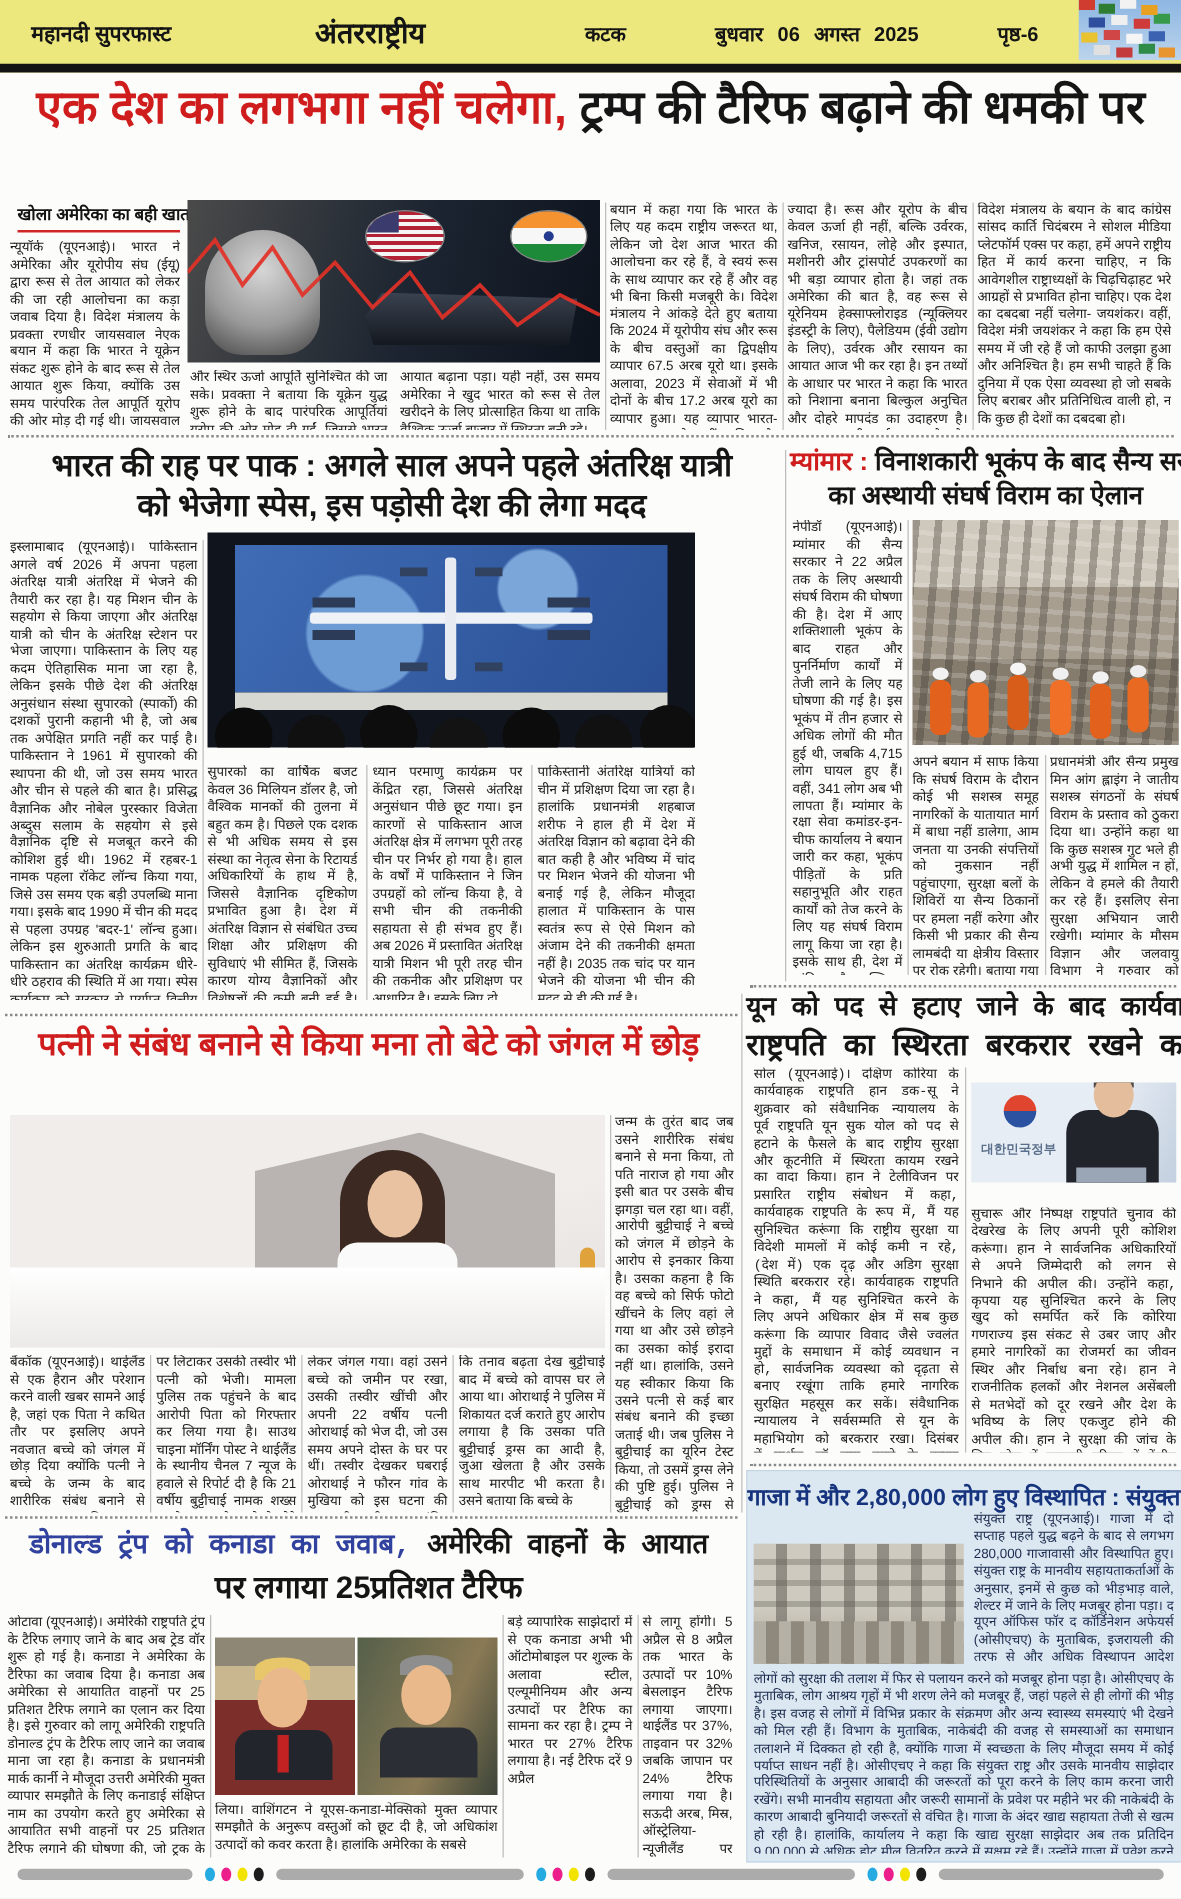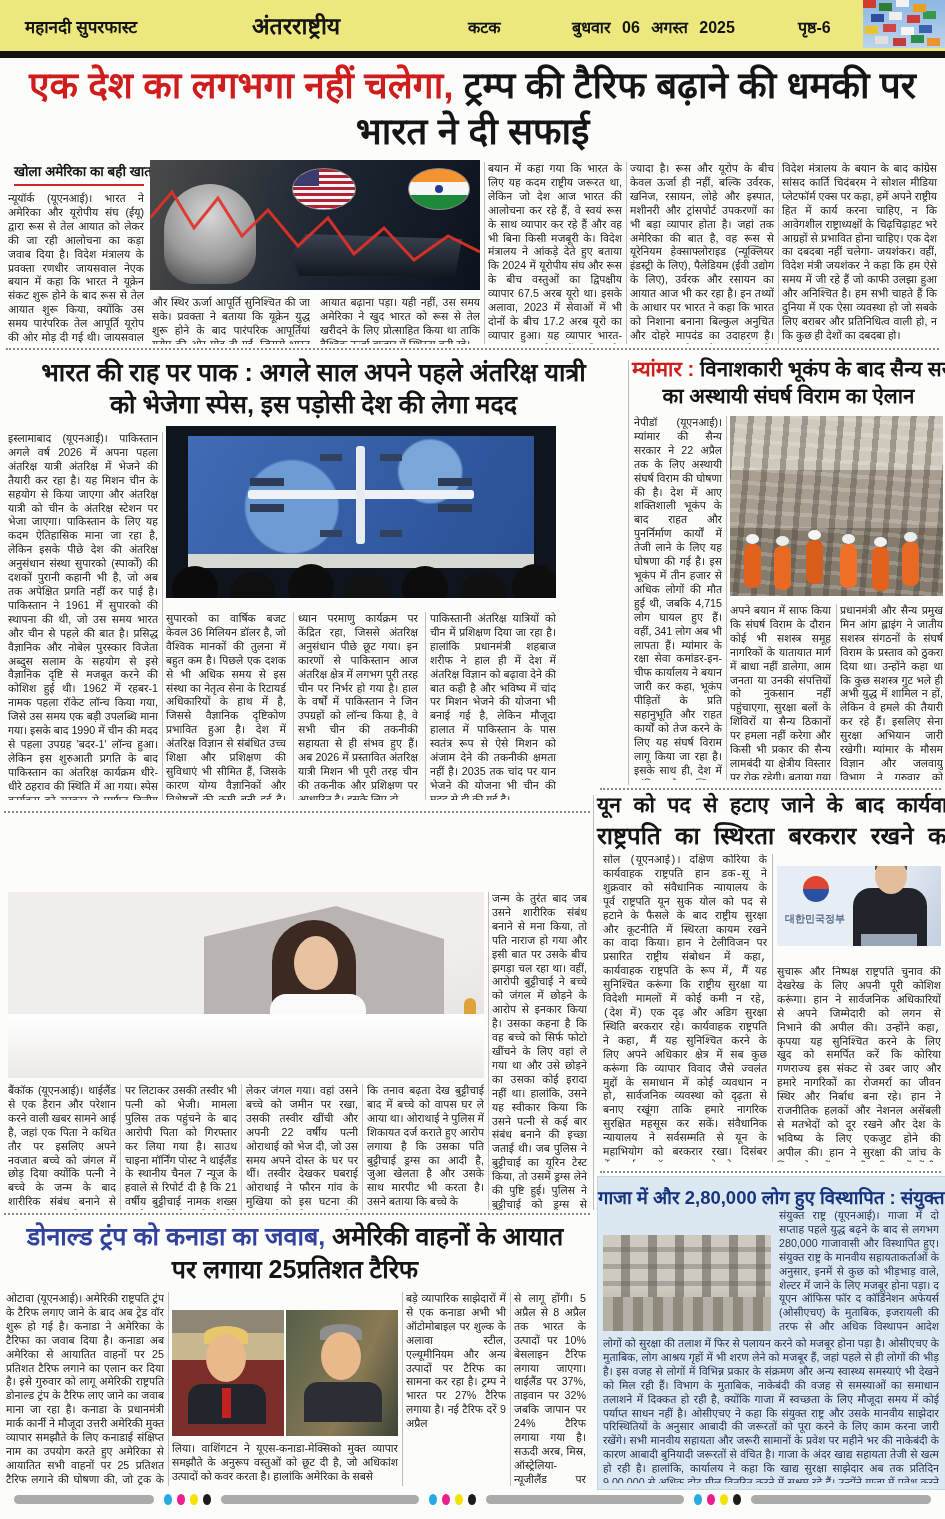--- a/index.html
+++ b/index.html
@@ -96,21 +96,20 @@
     <span class="b-date">बुधवार  06  अगस्त  2025</span>
     <span class="b-page">पृष्ठ-6</span>
     <div class="flags">
         <i></i>
       </div>
   </div>
 
   <div class="hl" style="top:58px;font-size:37px;">
     <span class="red">एक देश का लगभगा नहीं चलेगा,</span><span> ट्रम्प की टैरिफ बढ़ाने की धमकी पर</span>
   </div>
-  <div class="hl" style="top:104px;font-size:37px;">भारत ने दी सफाई</div>
 
   <div style="position:absolute;top:156px;left:6px;width:933px;height:190px;">
     <div class="kicker" style="left:8px;top:6px;width:130px;">खोला अमेरिका का बही खाता</div>
     <div class="col" style="left:2px;top:36px;width:136px;height:152px;">न्यूयॉर्क (यूएनआई)। भारत ने अमेरिका और यूरोपीय संघ (ईयू) द्वारा रूस से तेल आयात को लेकर की जा रही आलोचना का कड़ा जवाब दिया है। विदेश मंत्रालय के प्रवक्ता रणधीर जायसवाल नेएक बयान में कहा कि भारत ने यूक्रेन संकट शुरू होने के बाद रूस से तेल आयात शुरू किया, क्योंकि उस समय पारंपरिक तेल आपूर्ति यूरोप की ओर मोड़ दी गई थी। जायसवाल ने बताया कि यह फैसला वैश्विक ऊर्जा बाजार की स्थितियों के कारण लिया गया ताकि भारतीय उपभोक्ताओं को सस्ती</div>
 
     <div class="photo ph-lead" style="left:144px;top:4px;width:330px;height:130px;">
       <div class="face"></div>
       <div class="flag-oval us">
           <i></i>
         </div>
@@ -187,20 +186,21 @@
     <div class="col" style="left:98px;top:250px;width:101px;height:176px;">अपने बयान में साफ किया कि संघर्ष विराम के दौरान कोई भी सशस्त्र समूह नागरिकों के यातायात मार्ग में बाधा नहीं डालेगा, आम जनता या उनकी संपत्तियों को नुकसान नहीं पहुंचाएगा, सुरक्षा बलों के शिविरों या सैन्य ठिकानों पर हमला नहीं करेगा और किसी भी प्रकार की सैन्य लामबंदी या क्षेत्रीय विस्तार पर रोक रहेगी। बताया गया कि अगर कोई गुट इन नियमों का उल्लंघन करता है, तो सेना आवश्यक सुरक्षा कदम उठाएगी। इससे पहले, म्यांमार के</div>
     <div class="col" style="left:208px;top:250px;width:103px;height:176px;">प्रधानमंत्री और सैन्य प्रमुख मिन आंग ह्लाइंग ने जातीय सशस्त्र संगठनों के संघर्ष विराम के प्रस्ताव को ठुकरा दिया था। उन्होंने कहा था कि कुछ सशस्त्र गुट भले ही अभी युद्ध में शामिल न हों, लेकिन वे हमले की तैयारी कर रहे हैं। इसलिए सेना सुरक्षा अभियान जारी रखेगी। म्यांमार के मौसम विज्ञान और जलवायु विभाग ने गुरुवार को बताया कि देश में 2.8 से 7.5 तीव्रता के 66 आफ्टरशॉक्स दर्ज किए गए हैं, जिससे और अधिक नुकसान की आशंका बनी हुई है।</div>
     <div class="rule" style="left:94px;top:62px;height:364px;"></div>
     <div class="rule" style="left:204px;top:250px;height:176px;"></div>
   </div>
 
   <div class="sep" style="top:811px;left:4px;width:586px;"></div>
   <div class="sep" style="top:788px;left:600px;width:341px;"></div>
 
   <div style="position:absolute;top:816px;left:0;width:590px;height:396px;">
+    <div class="hl red" style="top:0;font-size:26px;">पत्नी ने संबंध बनाने से किया मना तो बेटे को जंगल में छोड़</div>
 
     <div class="photo ph-tha" style="left:8px;top:76px;width:476px;height:186px;">
       <div class="hb"></div>
       <div class="lamp"></div>
       <div class="hair"></div>
       <div class="skin"></div>
       <div class="towel"></div>
       <div class="bed"></div>
     </div>
 
@@ -245,21 +245,21 @@
     <div class="photo ph-gaza" style="left:5px;top:58px;width:168px;height:96px;">
       <div class="win"></div>
       <div class="tin"></div>
     </div>
 
     <div class="col g-col" style="left:181px;top:32px;width:160px;height:124px;">संयुक्त राष्ट्र (यूएनआई)। गाजा में दो सप्ताह पहले युद्ध बढ़ने के बाद से लगभग 280,000 गाजावासी और विस्थापित हुए। संयुक्त राष्ट्र के मानवीय सहायताकर्ताओं के अनुसार, इनमें से कुछ को भीड़भाड़ वाले, शेल्टर में जाने के लिए मजबूर होना पड़ा। द यूएन ऑफिस फॉर द कॉर्डिनेशन अफेयर्स (ओसीएचए) के मुताबिक, इजरायली की तरफ से और अधिक विस्थापन आदेश जारी किए गए हैं, जिससे</div>
     <div class="col g-col" style="left:5px;top:160px;width:336px;height:146px;">लोगों को सुरक्षा की तलाश में फिर से पलायन करने को मजबूर होना पड़ा है। ओसीएचए के मुताबिक, लोग आश्रय गृहों में भी शरण लेने को मजबूर हैं, जहां पहले से ही लोगों की भीड़ है। इस वजह से लोगों में विभिन्न प्रकार के संक्रमण और अन्य स्वास्थ्य समस्याएं भी देखने को मिल रही हैं। विभाग के मुताबिक, नाकेबंदी की वजह से समस्याओं का समाधान तलाशने में दिक्कत हो रही है, क्योंकि गाजा में स्वच्छता के लिए मौजूदा समय में कोई पर्याप्त साधन नहीं है। ओसीएचए ने कहा कि संयुक्त राष्ट्र और उसके मानवीय साझेदार परिस्थितियों के अनुसार आबादी की जरूरतों को पूरा करने के लिए काम करना जारी रखेंगे। सभी मानवीय सहायता और जरूरी सामानों के प्रवेश पर महीने भर की नाकेबंदी के कारण आबादी बुनियादी जरूरतों से वंचित है। गाजा के अंदर खाद्य सहायता तेजी से खत्म हो रही है। हालांकि, कार्यालय ने कहा कि खाद्य सुरक्षा साझेदार अब तक प्रतिदिन 9,00,000 से अधिक होट मील वितरित करने में सक्षम रहे हैं। उन्होंने गाजा में प्रवेश करने वाले माल और मानवीय सहायता के लिए क्रॉसिंग को तुरंत दोबारा खोलने का आग्रह किया। इससे पहले इजरायली सेना ने फिलीस्तीनी क्षेत्र से रॉकेट हमलों को रोकने का हवाला देते हुए उत्तरी गाजा पट्टी के कई इलाकों में नागरिकों को अपना घर छोड़ देना का आदेश दिया। सैन्य प्रवक्ता अविचाय एड्रई ने बुधवार को निवासियों से तुरंत पश्चिम की ओर गाजा शहर में शरण लेने को कहा। उन्होंने आतंकवादी संगठनों पर नागरिकों के बीच से हमले करने का आरोप लगाया।</div>
   </div>
 
   <div style="position:absolute;top:1218px;left:0;width:590px;height:272px;">
-    <div class="hl" style="top:0;font-size:25px;">
+    <div class="hl" style="top:0;font-size:22px;font-family:Liberation Mono, monospace;">
       <span class="blue">डोनाल्ड ट्रंप को कनाडा का जवाब,</span><span> अमेरिकी वाहनों के आयात</span>
     </div>
     <div class="hl" style="top:33px;font-size:25px;">पर लगाया 25प्रतिशत टैरिफ</div>
 
     <div class="col" style="left:6px;top:74px;width:158px;height:194px;">ओटावा (यूएनआई)। अमेरिकी राष्ट्रपति ट्रंप के टैरिफ लगाए जाने के बाद अब ट्रेड वॉर शुरू हो गई है। कनाडा ने अमेरिका के टैरिफा का जवाब दिया है। कनाडा अब अमेरिका से आयातित वाहनों पर 25 प्रतिशत टैरिफ लगाने का एलान कर दिया है। इसे गुरुवार को लागू अमेरिकी राष्ट्रपति डोनाल्ड ट्रंप के टैरिफ लाए जाने का जवाब माना जा रहा है। कनाडा के प्रधानमंत्री मार्क कार्नी ने मौजूदा उत्तरी अमेरिकी मुक्त व्यापार समझौते के लिए कनाडाई संक्षिप्त नाम का उपयोग करते हुए अमेरिका से आयातित सभी वाहनों पर 25 प्रतिशत टैरिफ लगाने की घोषणा की, जो ट्रक के अनुरूप नहीं हैं। वहीं फ्रांसीसी राष्ट्रपति इमैनुएल मैक्रों ने अमेरिका में अपने सभी निवेश रोक दिए हैं। मैक्रों ने कहा, ट्रम्प को यूरोपीय यूनियन पर से 20% टैरिफ वापस लेना होगा। अमेरिकी राष्ट्रपति डोनाल्ड ट्रंप ने बुधवार को घोषित व्यापक वैश्विक टैरिफ से कनाडा को काफी हद तक बचा</div>
 
     <div class="photo ph-can-l" style="left:172px;top:92px;width:112px;height:126px;">
       <div class="hair-b" style="left:32px;top:16px;"></div>
       <div class="fc" style="left:34px;top:24px;"></div>
       <div class="suit" style="left:16px;top:74px;"></div>

